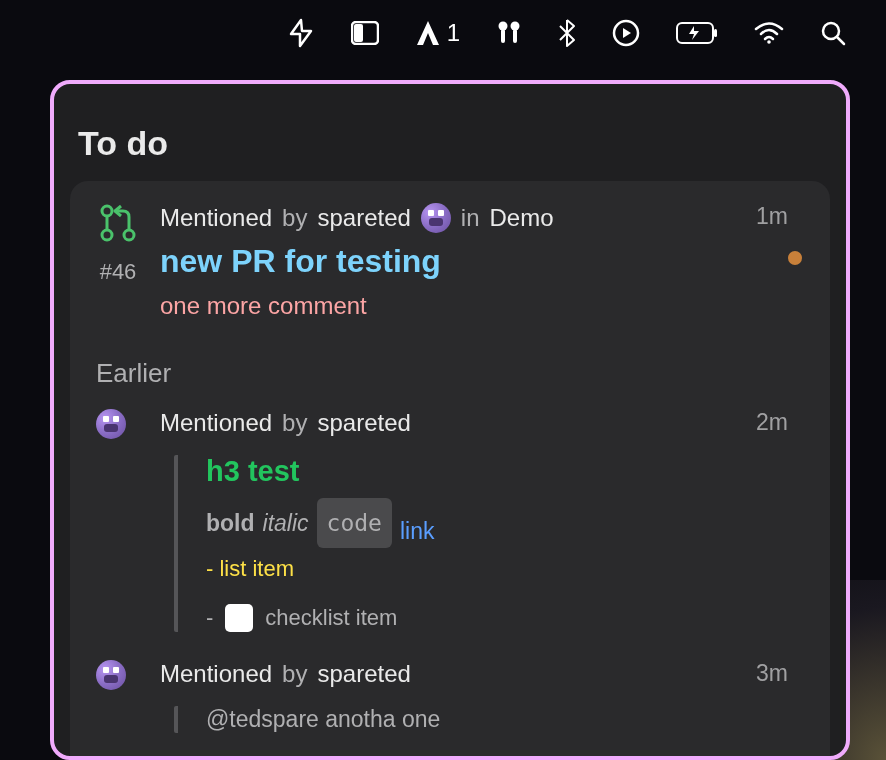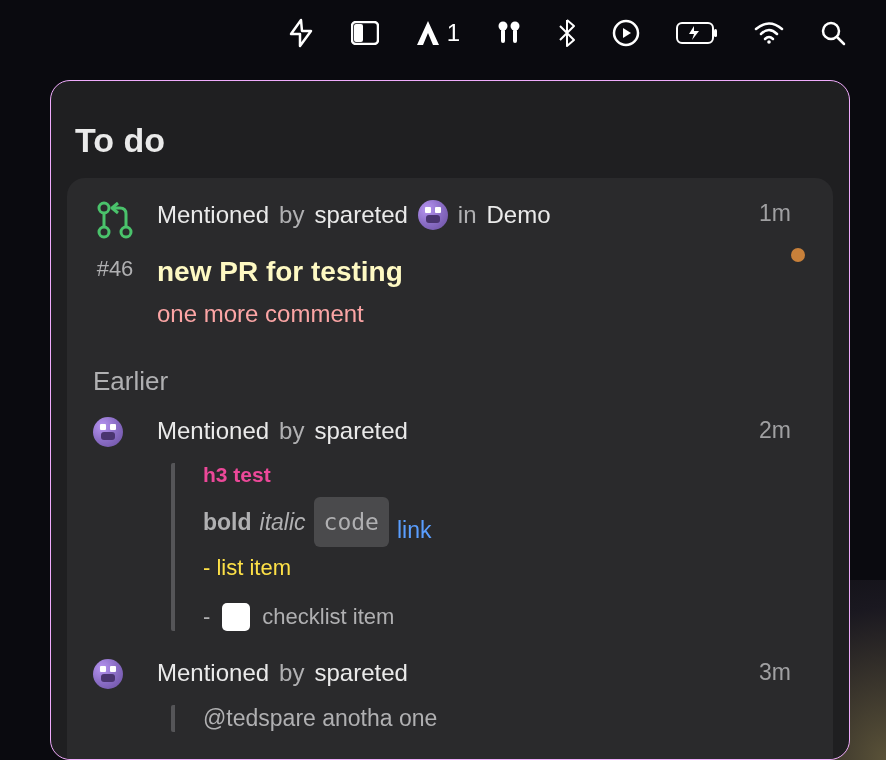--- a/index.html
+++ b/index.html
@@ -39,21 +39,21 @@
 }
 .menubar-item svg { display: block; }
 .badge-text { font-size: 24px; font-weight: 400; color: #fff; }
 .panel {
   position: absolute;
   top: 80px;
   left: 50px;
   width: 800px;
   height: 680px;
   background: #1f1f21;
-  border: 1px solid #f0abfc;
+  border: 4px solid #f0abfc;
   border-radius: 20px;
   padding: 40px 0 0 0;
   z-index: 1;
   overflow: hidden;
 }
 .panel-title {
   font-size: 34px;
   font-weight: 700;
   color: #eaeaea;
   padding: 0 28px 18px 24px;
@@ -114,24 +114,24 @@
   position: absolute;
   width: 6px;
   height: 6px;
   background: #fff;
   border-radius: 1px;
   top: 7px;
   left: 7px;
   box-shadow: 10px 0 #fff;
 }
 .notif-title {
-  font-size: 28px;
+  font-size: 32px;
   font-weight: 700;
-  color: #fef9c3;
-  margin: 26px 0 12px 0;
+  color: #7dd3fc;
+  margin: 10px 0 12px 0;
 }
 .notif-desc {
   font-size: 24px;
   color: #fca5a5;
 }
 .timestamp {
   position: absolute;
   right: 16px;
   top: 0;
   font-size: 23px;
@@ -169,23 +169,23 @@
 }
 .earlier-header .label { color: #eaeaea; }
 .earlier-header .author { color: #eaeaea; }
 .thread-line {
   border-left: 4px solid #555558;
   border-radius: 2px;
   padding-left: 28px;
   margin-left: 14px;
 }
 .content-h3 {
-  font-size: 21px;
+  font-size: 29px;
   font-weight: 700;
-  color: #ec4899;
+  color: #22c55e;
   margin-bottom: 10px;
 }
 .content-line {
   font-size: 23px;
   color: #b0b0b2;
   display: flex;
   align-items: center;
   gap: 8px;
   margin-bottom: 8px;
 }

